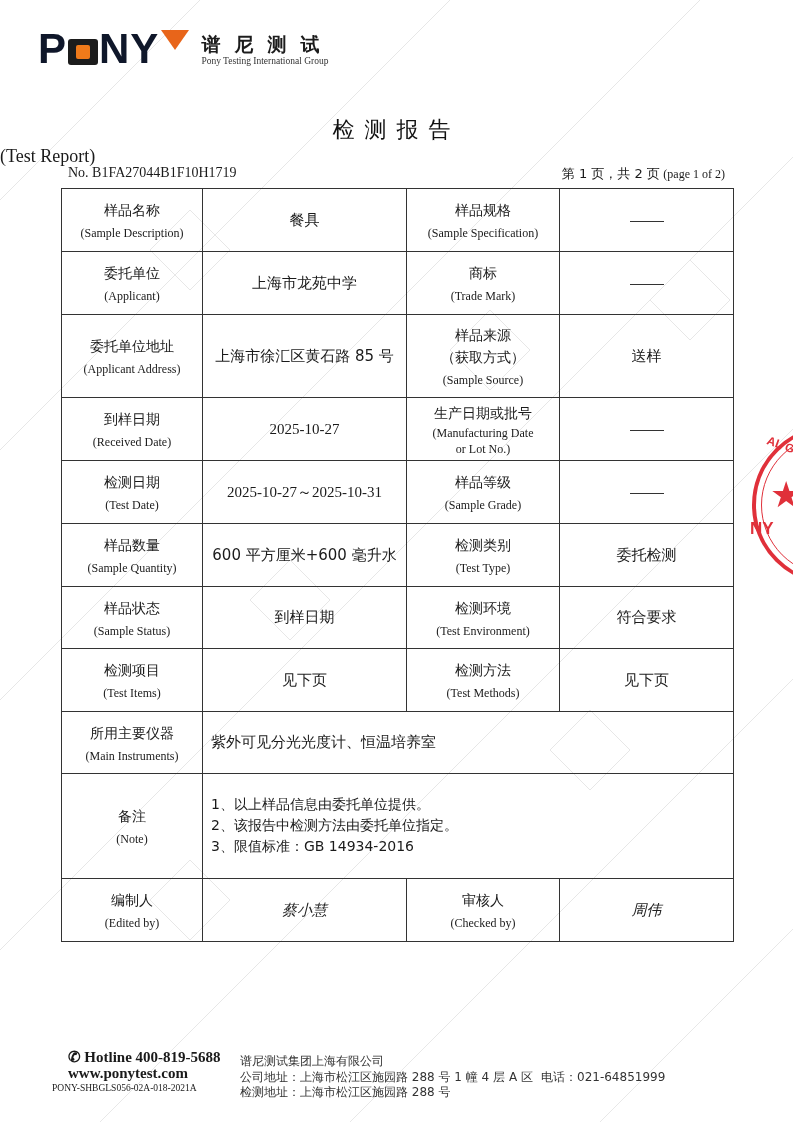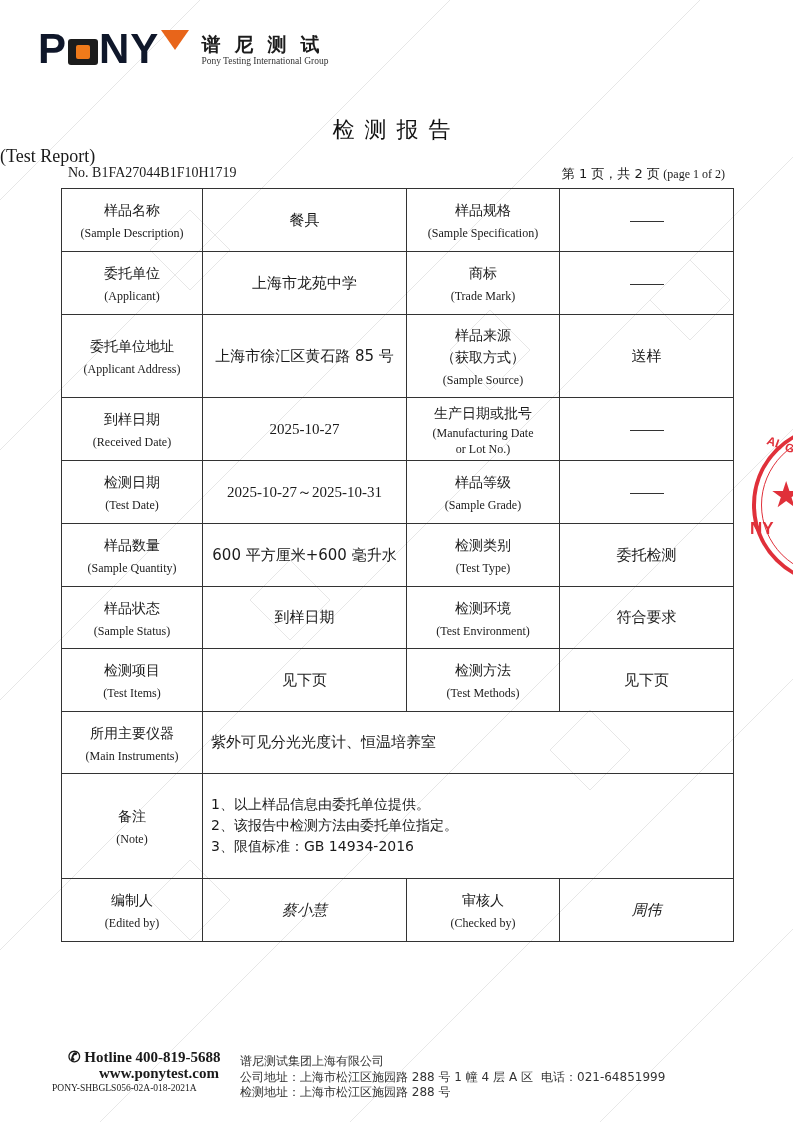--- a/index.html
+++ b/index.html
@@ -23,21 +23,21 @@
   table.rep td { border:1px solid #333; text-align:center; vertical-align:middle; padding:0; font-size:15px; }
   .lbl-cn { font-family:"DejaVu Sans",sans-serif; font-size:14px; display:block; line-height:22px; }
   .lbl-en { font-size:12px; display:block; line-height:16px; margin-top:4px; }
   .val { font-family:"DejaVu Sans",sans-serif; font-size:14px; }
   .val-num { font-size:15px; }
   .dash { display:inline-block; width:34px; border-top:1px solid #333; vertical-align:middle; }
   .left { text-align:left !important; padding-left:8px !important; }
   .notes div { font-family:"DejaVu Sans",sans-serif; font-size:14px; line-height:21px; }
   .sig { font-family:"DejaVu Serif",serif; font-style:italic; font-size:22px; color:#222; }
   .hotline { position:absolute; left:68px; top:1048px; font-weight:bold; font-size:15px; }
-  .web { position:absolute; left:68px; top:1065px; font-weight:bold; font-size:15px;margin-left:31px; }
+  .web { position:absolute; left:68px; top:1065px; font-weight:bold; font-size:15px; }
   .code { position:absolute; left:52px; top:1083px; font-size:9.5px; }
   .f-cn { position:absolute; font-family:"DejaVu Sans",sans-serif; font-size:12px; color:#333; }
   .stamp { position:absolute; left:752px; top:425px; width:160px; height:160px; border-radius:50%; border:4px solid #e0303a; box-sizing:border-box; }
   .stamp::before { content:""; position:absolute; left:5px; top:5px; right:5px; bottom:5px; border-radius:50%; border:1.5px solid #e0303a; }
   .stamp-star { position:absolute; left:14px; top:48px; color:#e0303a; font-size:36px; line-height:1; }
   .stamp-ny { position:absolute; left:-6px; top:90px; color:#e0303a; font-family:"Liberation Sans",sans-serif; font-weight:bold; font-size:17px; }
   .stamp-top { position:absolute; left:10px; top:12px; color:#e0303a; font-family:"Liberation Sans",sans-serif; font-weight:bold; font-size:12px; transform:rotate(20deg); }
 </style>
 </head>
 <body>

